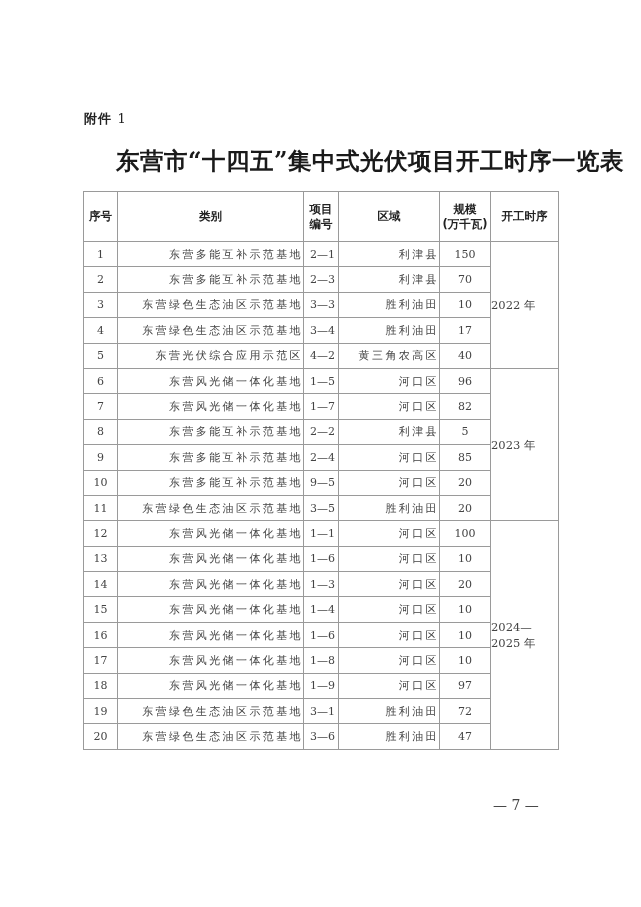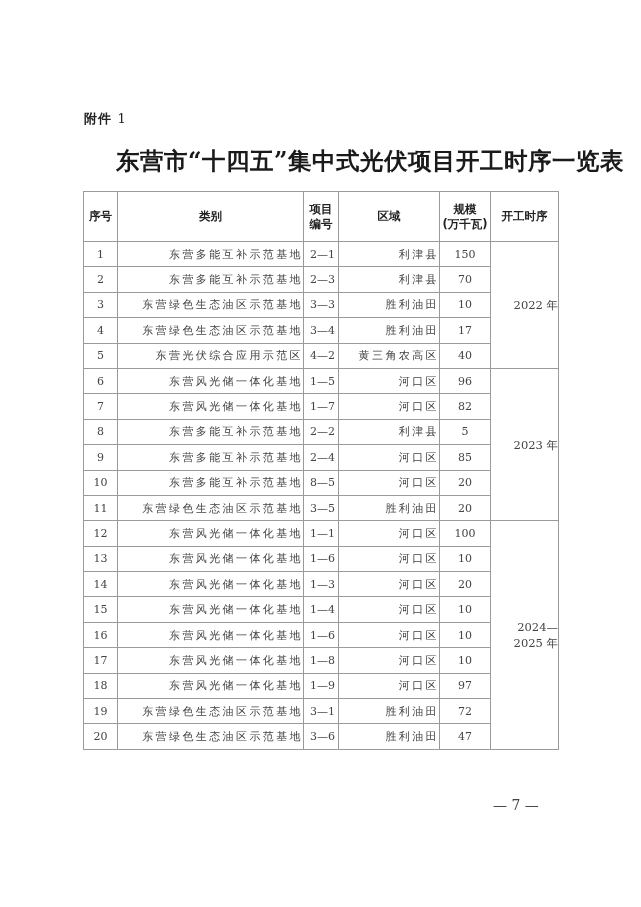--- a/index.html
+++ b/index.html
@@ -11,21 +11,21 @@
   .title { position: absolute; left: 84px; top: 145px; font-size: 23.5px; font-weight: bold;
            font-family: "DejaVu Serif", serif; color: #1a1a1a; letter-spacing: 0.5px; white-space: nowrap; margin-left: 32px; }
   table { position: absolute; left: 83px; top: 191px; border-collapse: collapse;
           table-layout: fixed; width: 475px; }
   td, th { border: 1px solid #9a9a9a; padding: 0; font-size: 11px; color: #444; overflow: hidden; white-space: nowrap; }
   th { height: 49px; font-family: "DejaVu Sans", sans-serif; font-weight: bold; color: #222; font-size: 11.5px; text-align: center; line-height: 15px; }
   td { height: 24.4px; }
   td.c { text-align: center; }
   td.l { text-align: right; padding-left: 6px; letter-spacing: 2.4px; }
   td.code { text-align: center; padding-left: 3px; }
-  td.sched { text-align: right; vertical-align: middle; font-size: 11.5px; line-height: 16px; }
+  td.sched { text-align: left; vertical-align: middle; font-size: 11.5px; line-height: 16px; }
   .footer { position: absolute; left: 493px; top: 797px; font-size: 14px; color: #444; }
 </style>
 </head>
 <body>
 
 <div class="attach">
   <span>附件</span>
   <span class="num">1</span>
 </div>
 
@@ -118,21 +118,21 @@
       <tr>
         <td class="c">9</td>
         <td class="l">东营多能互补示范基地</td>
         <td class="code">2—4</td>
         <td class="l">河口区</td>
         <td class="c">85</td>
       </tr>
       <tr>
         <td class="c">10</td>
         <td class="l">东营多能互补示范基地</td>
-        <td class="code">8—5</td>
+        <td class="code">9—5</td>
         <td class="l">河口区</td>
         <td class="c">20</td>
       </tr>
       <tr>
         <td class="c">11</td>
         <td class="l">东营绿色生态油区示范基地</td>
         <td class="code">3—5</td>
         <td class="l">胜利油田</td>
         <td class="c">20</td>
       </tr>

